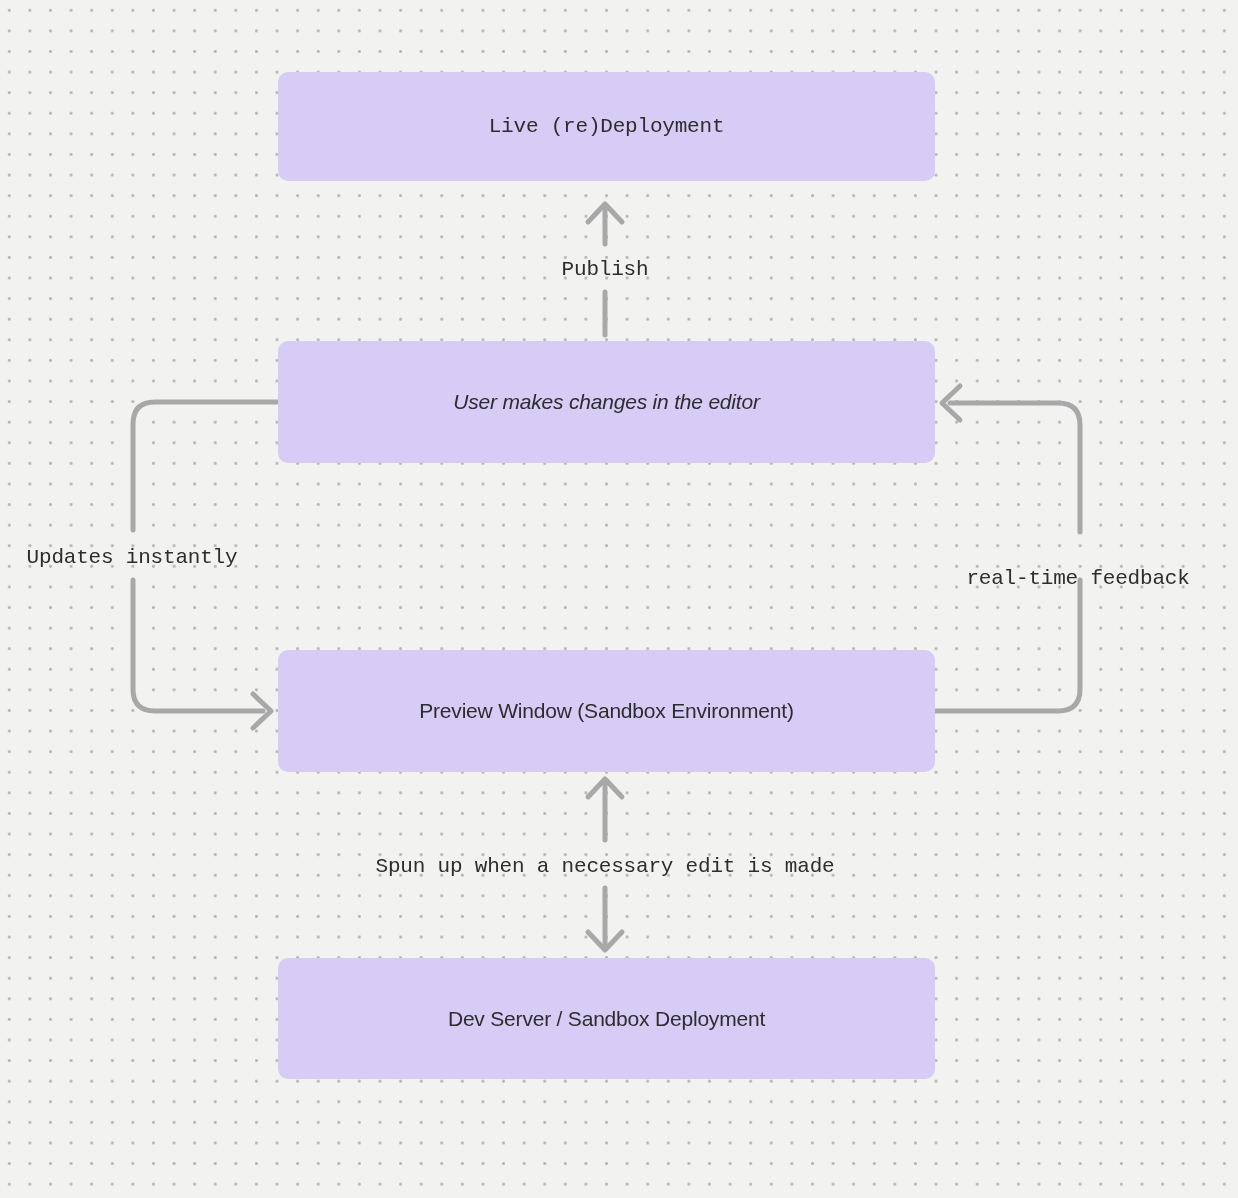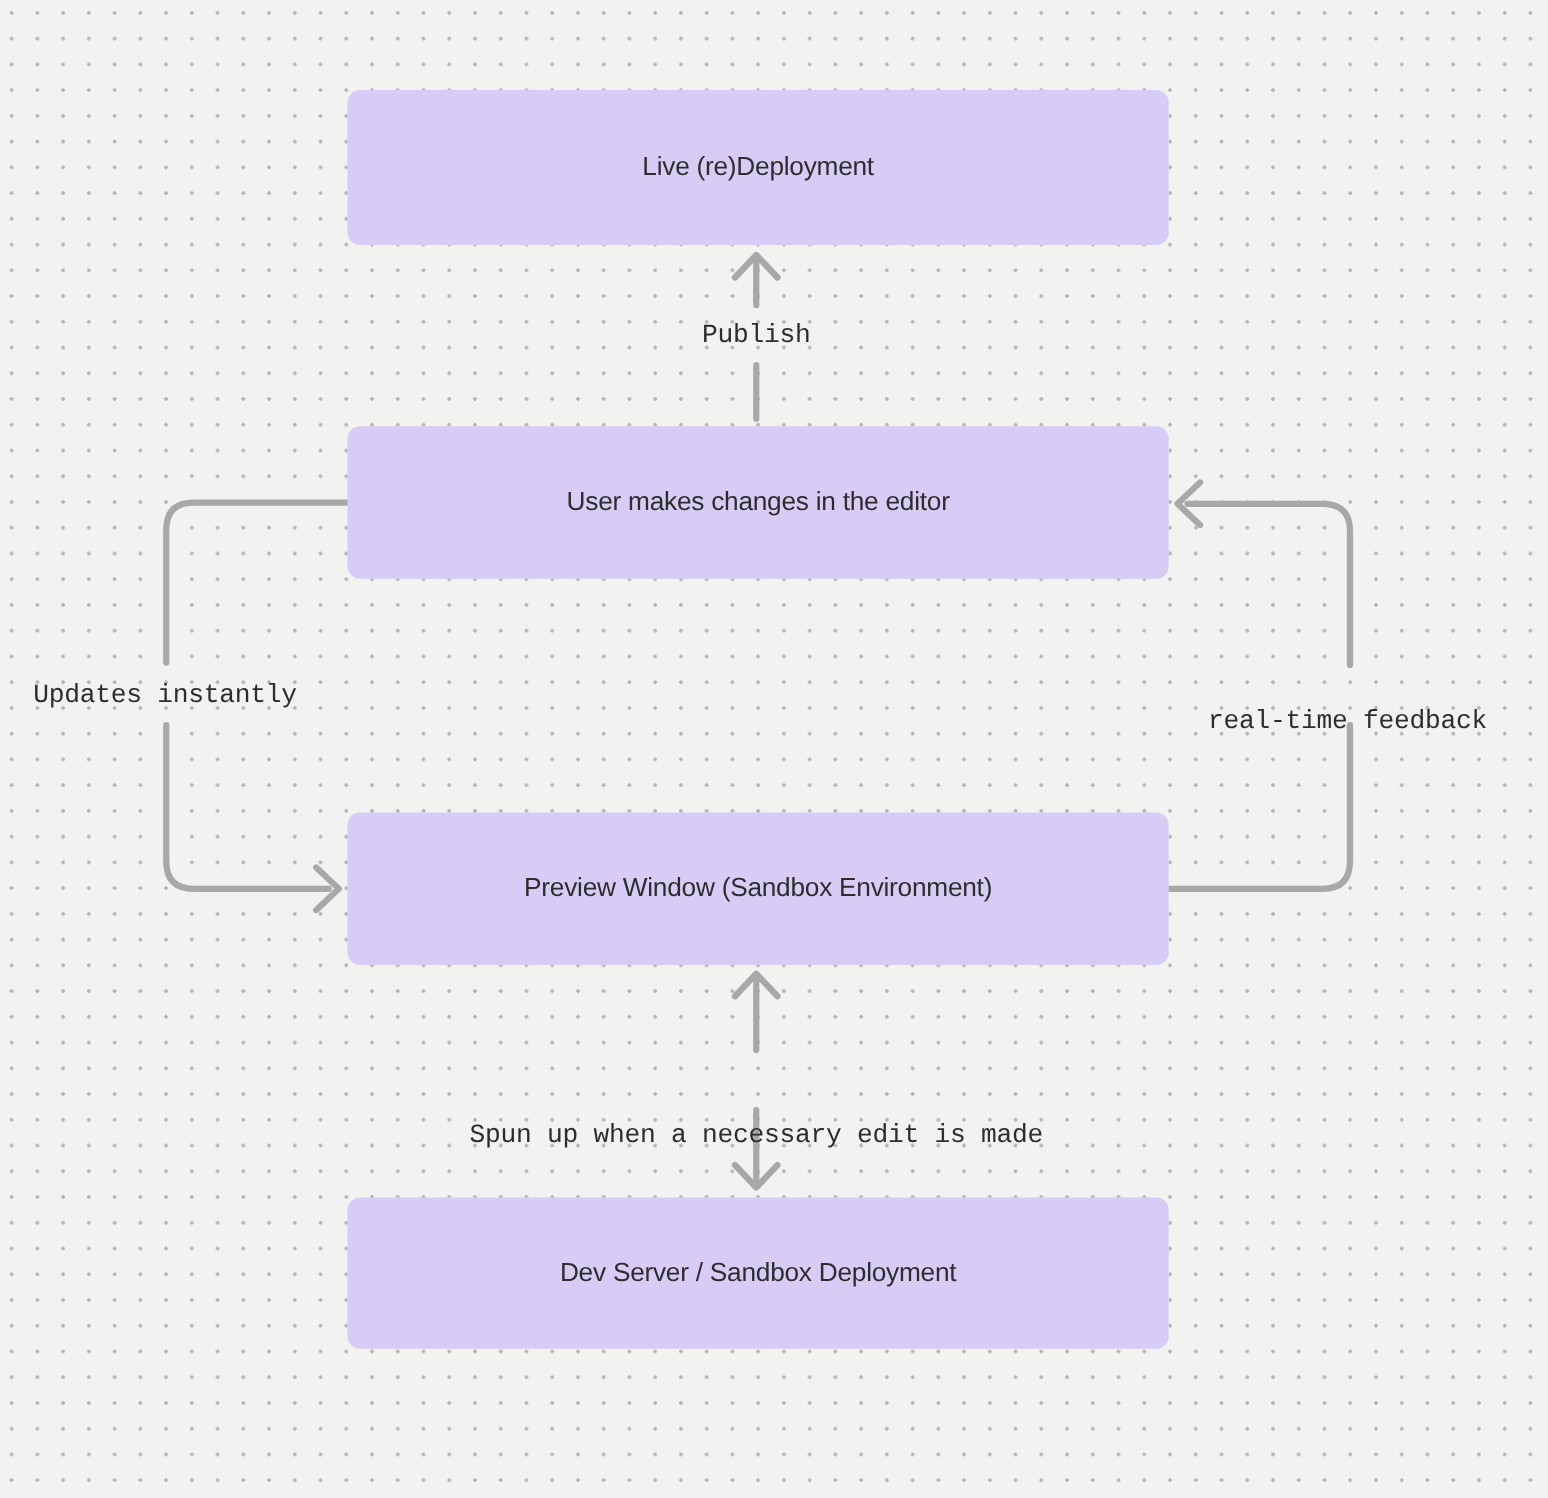--- a/index.html
+++ b/index.html
@@ -49,37 +49,37 @@
     align-items: center;
     justify-content: center;
   }
   .node-label {
     color: var(--text);
     font-size: 21px;
     letter-spacing: -0.2px;
     text-align: center;
     line-height: 1.3;
   }
-  .node-live    { top: 72px;  height: 124px; }
-  .node-editor  { top: 341px; height: 122px; }
+  .node-live    { top: 72px;  height: 109px; font-family: Liberation Mono, monospace; }
+  .node-editor  { top: 341px; height: 122px; font-style: italic; }
   .node-preview { top: 650px; height: 122px; }
   .node-dev     { top: 958px; height: 121px; }
   .edge-label {
     position: absolute;
     transform: translate(-50%, -50%);
     white-space: nowrap;
     color: var(--text);
     font-size: 21px;
     letter-spacing: -0.2px;
     font-family: Liberation Mono, monospace;
   }
   .lbl-publish  { left: 605px;  top: 269px; }
   .lbl-updates  { left: 132px;  top: 557px; }
   .lbl-realtime { left: 1078px; top: 557px; margin-top: 21px; }
-  .lbl-spunup   { left: 605px;  top: 866px; margin-top: 43px; }
+  .lbl-spunup   { left: 605px;  top: 866px; }
 </style>
 </head>
 <body>
 
 <div class="canvas">
 
   <svg class="arrows" viewBox="0 0 1238 1198" xmlns="http://www.w3.org/2000/svg">
 
     <path d="M605 206 L605 244"></path>
     <path d="M588 222 L605 204 L622 222"></path>

